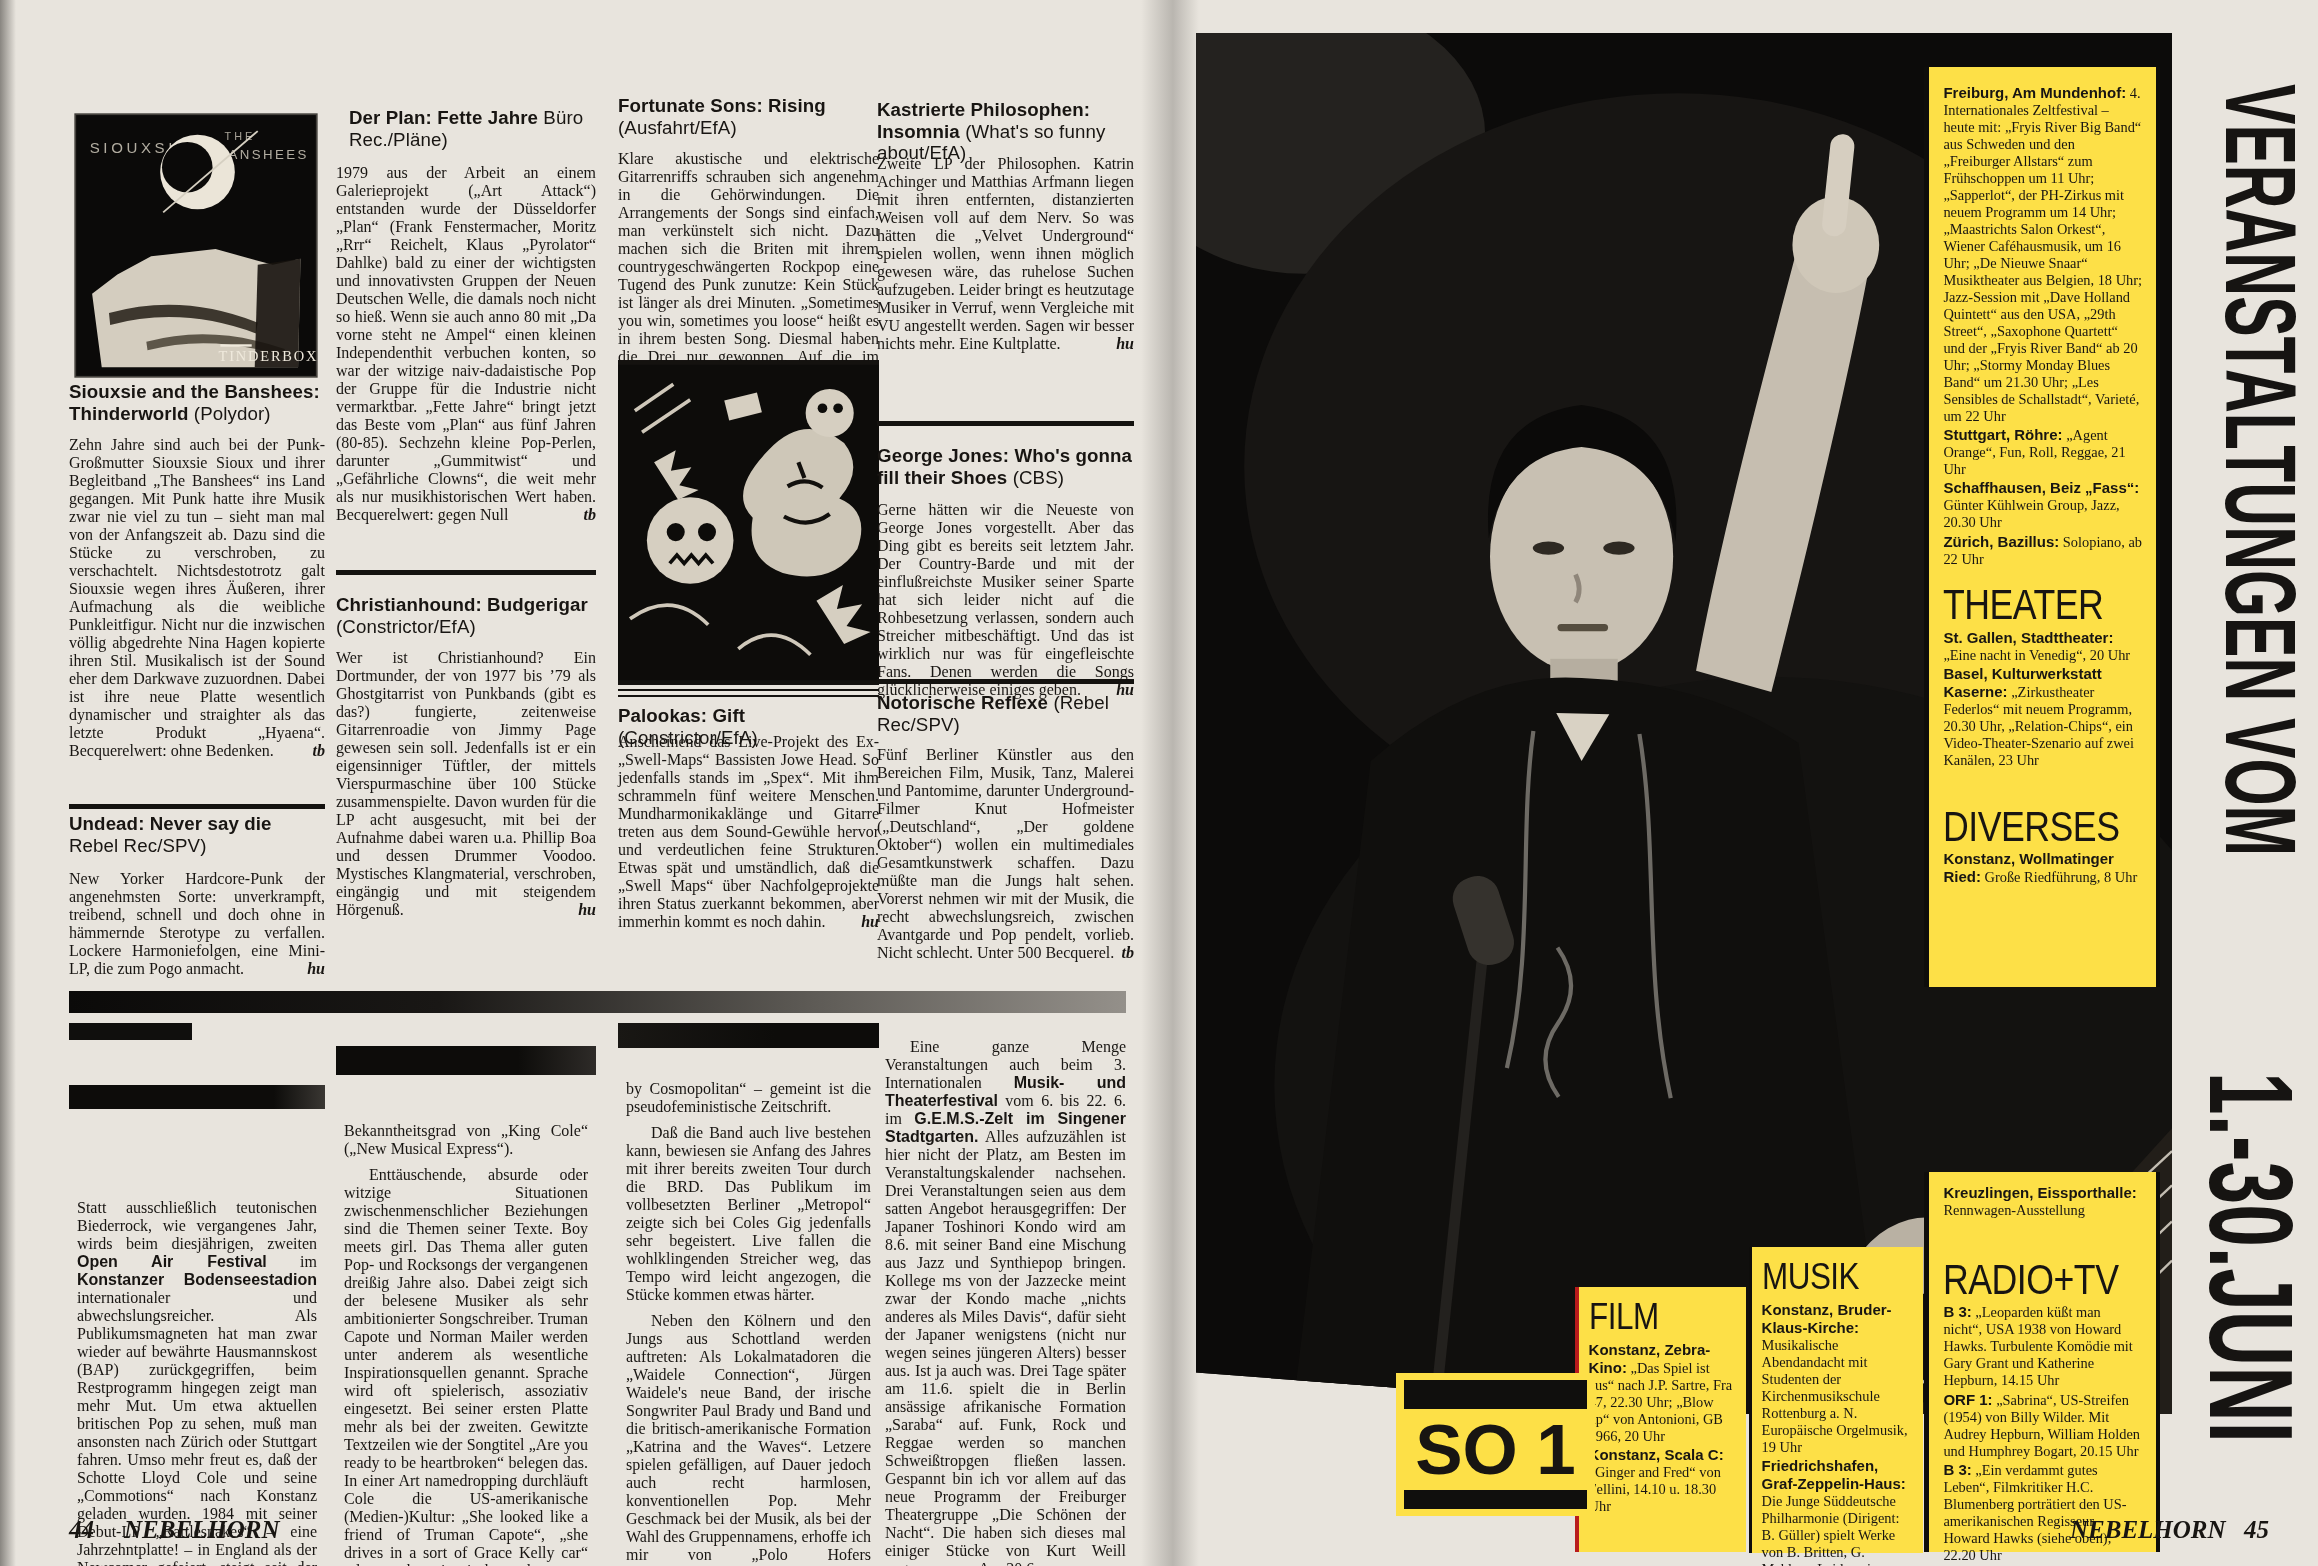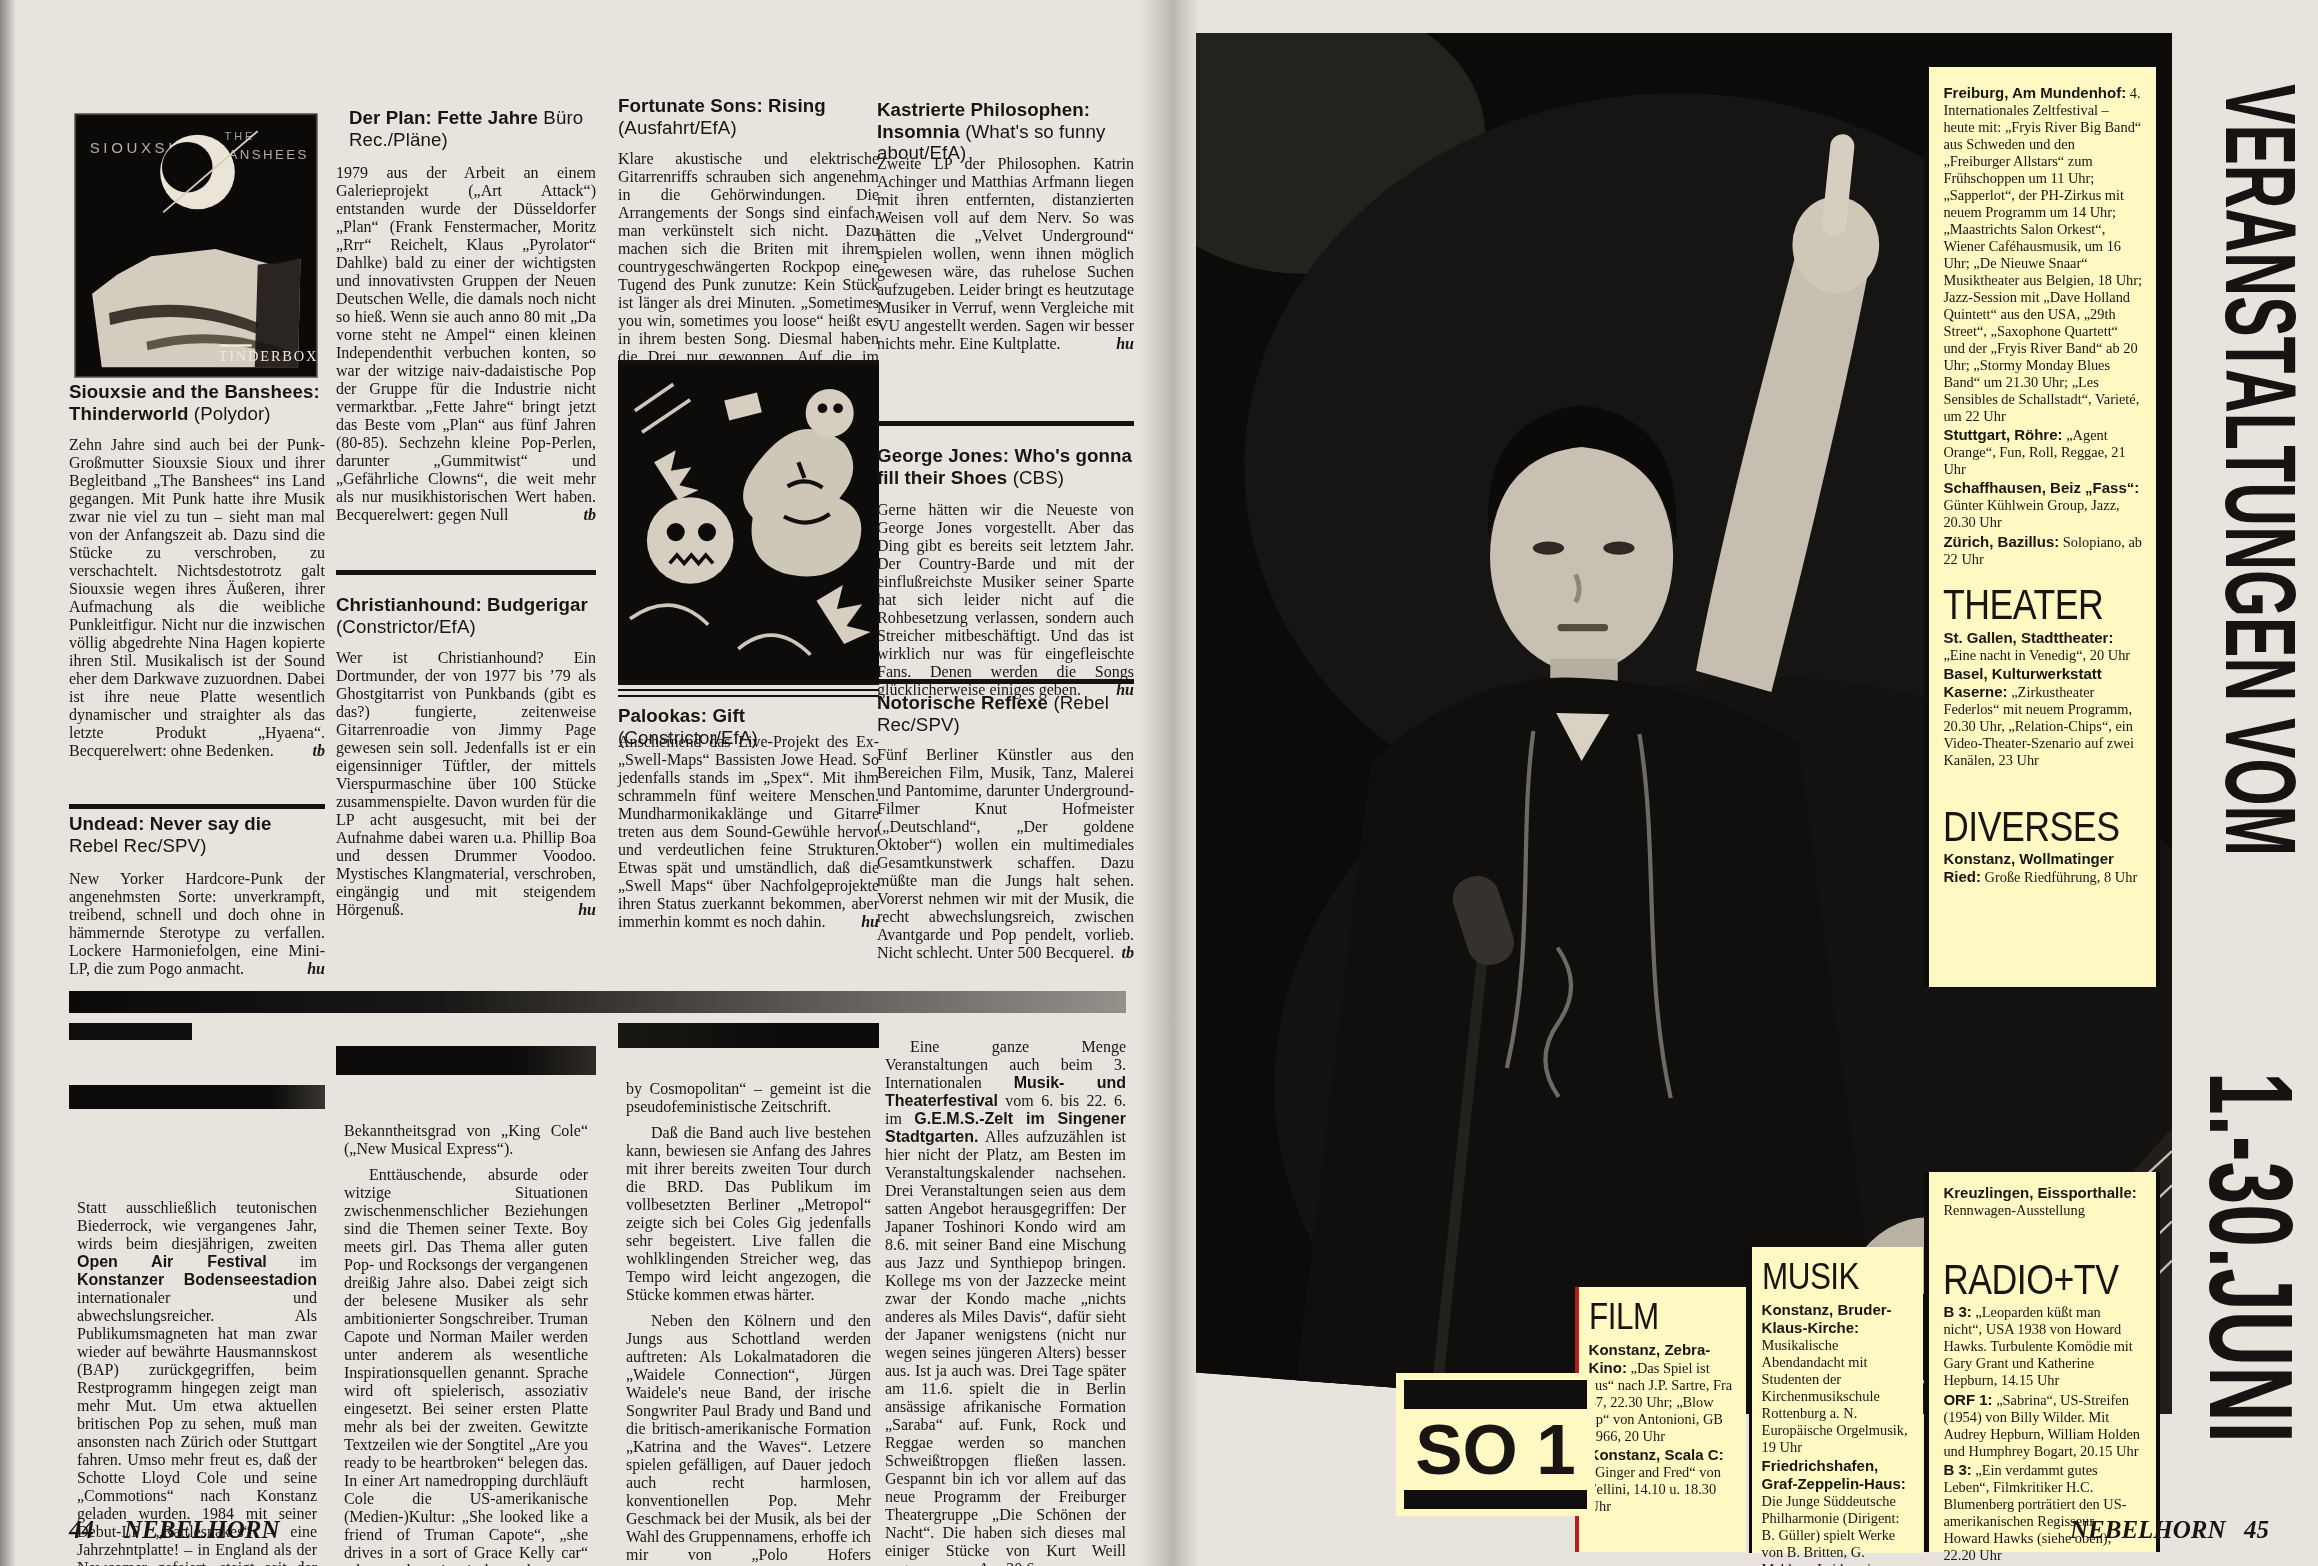--- a/index.html
+++ b/index.html
@@ -19,21 +19,21 @@
   .dbl-rule{height:4.2px;border-top:2.4px solid #14120f;border-bottom:2.4px solid #14120f;background:transparent;}
   .bar{background:#100f0d;}
   .grad-bar{background:linear-gradient(90deg,#0b0a09 0%,#191715 35%,#5d5a55 70%,#94908a 100%);}
   .art-body p{margin:8px;font-size:16px;line-height:18px;text-align:justify;}
   .art-body p.ind{text-indent:25px;}
   .bld{font-family:"Liberation Sans",sans-serif;font-weight:bold;}
   .foot{font-style:italic;font-weight:bold;font-size:25px;font-family:"Liberation Serif",serif;
         display:flex;align-items:baseline;}
   .photo-wrap{left:1196px;top:33px;width:976px;height:1381px;
       clip-path:polygon(0 0,100% 0,100% 100%,55% 100%,30% 98.6%,0 97%);background:#0d0c0b;}
-  .white-box{background:#fef9c3;box-sizing:border-box;}
+  .white-box{background:#fde047;box-sizing:border-box;}
   .listing{margin:0 0 1.2px 0;font-size:14.4px;line-height:17px;text-align:left;}
   .venue{font-family:"Liberation Sans",sans-serif;font-weight:bold;font-size:15px;}
   .section-head{font-family:"Liberation Sans",sans-serif;font-weight:normal;font-size:42px;
       line-height:43px;letter-spacing:-0.6px;transform:scaleX(.85);transform-origin:left;
       margin:15.6px 0 2.4px 0;}
   .section-head.first{margin-top:0;}
   .vert{font-family:"Liberation Sans",sans-serif;font-weight:bold;color:#161412;
         white-space:nowrap;transform-origin:0 0;}
   .caption div{font-style:italic;font-size:18px;line-height:23.5px;}
   .so-box{display:flex;flex-direction:column;justify-content:space-between;padding:7.2px 8.4px;}

